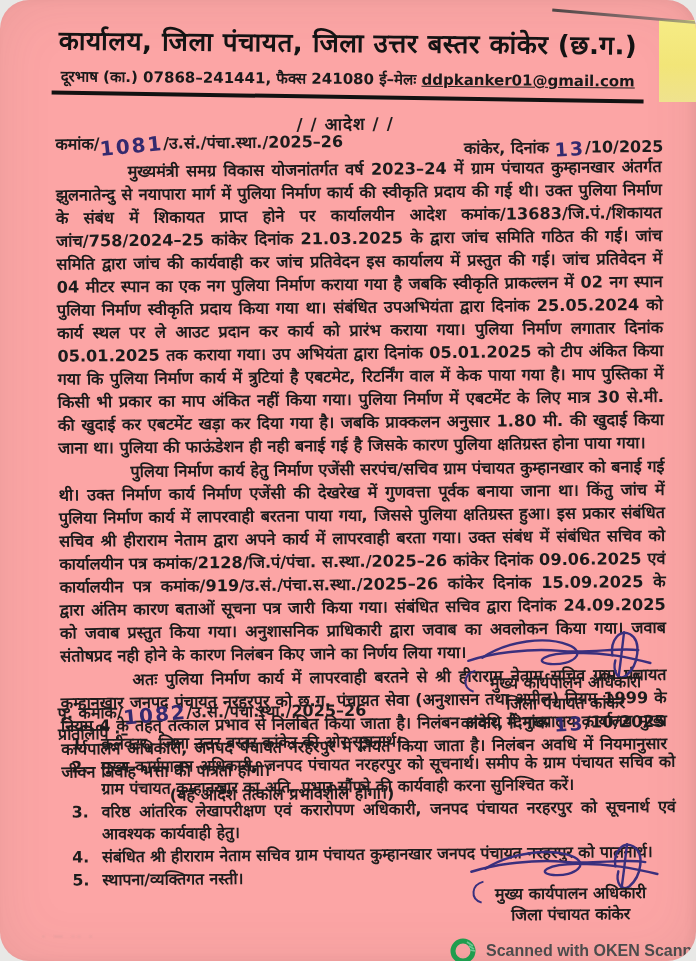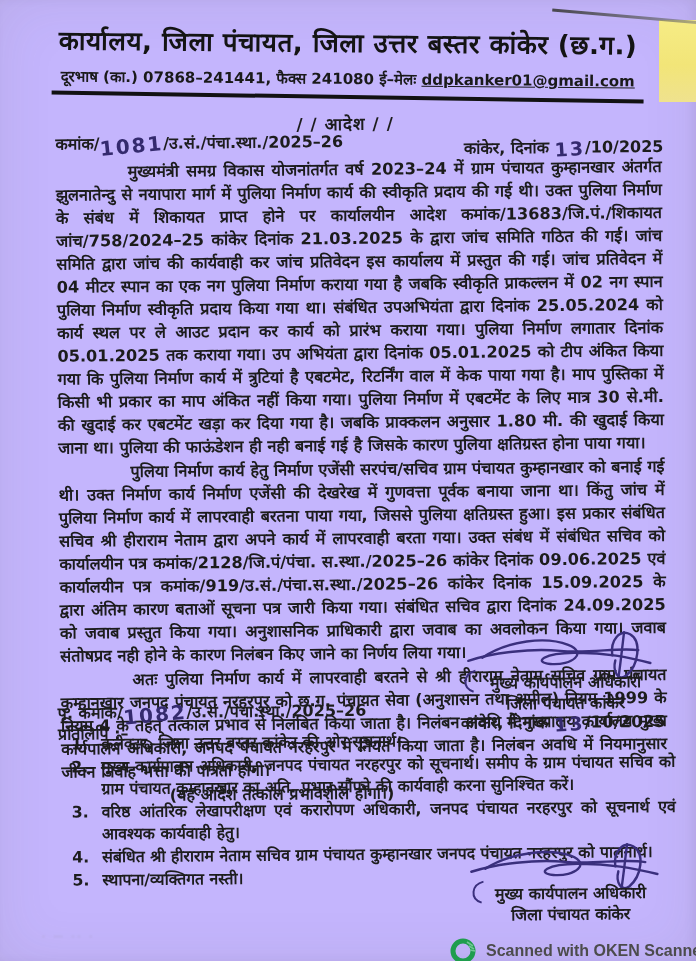--- a/index.html
+++ b/index.html
@@ -3,23 +3,24 @@
 <meta charset="utf-8">
 <style>
   html,body{margin:0;padding:0;}
   body{
     width:696px;height:961px;overflow:hidden;
     background:#e8e8e6;
     font-family:"DejaVu Sans","Liberation Sans",sans-serif;
   }
   .page{
     position:relative;width:696px;height:961px;overflow:hidden;
-    background:#c4b5fd;
+    background:#fca5a5;
     box-shadow:inset 0 0 55px rgba(90,85,70,0.10), inset -4px 0 10px rgba(0,0,0,0.05);
     color:#1d1d1d;
+    border-radius:29px;
   }
   
   .yellow-tab{
     position:absolute;top:20px;right:0;width:37px;height:82px;
     background:linear-gradient(180deg,#f6ec85 0%,#f2e578 55%,#efe28e 100%);
     filter:blur(0.6px);
   }
   .edge-line{
     position:absolute;top:15px;right:-6px;width:150px;height:3px;
     background:linear-gradient(90deg,rgba(60,60,60,0.9),rgba(120,120,120,0.55));

